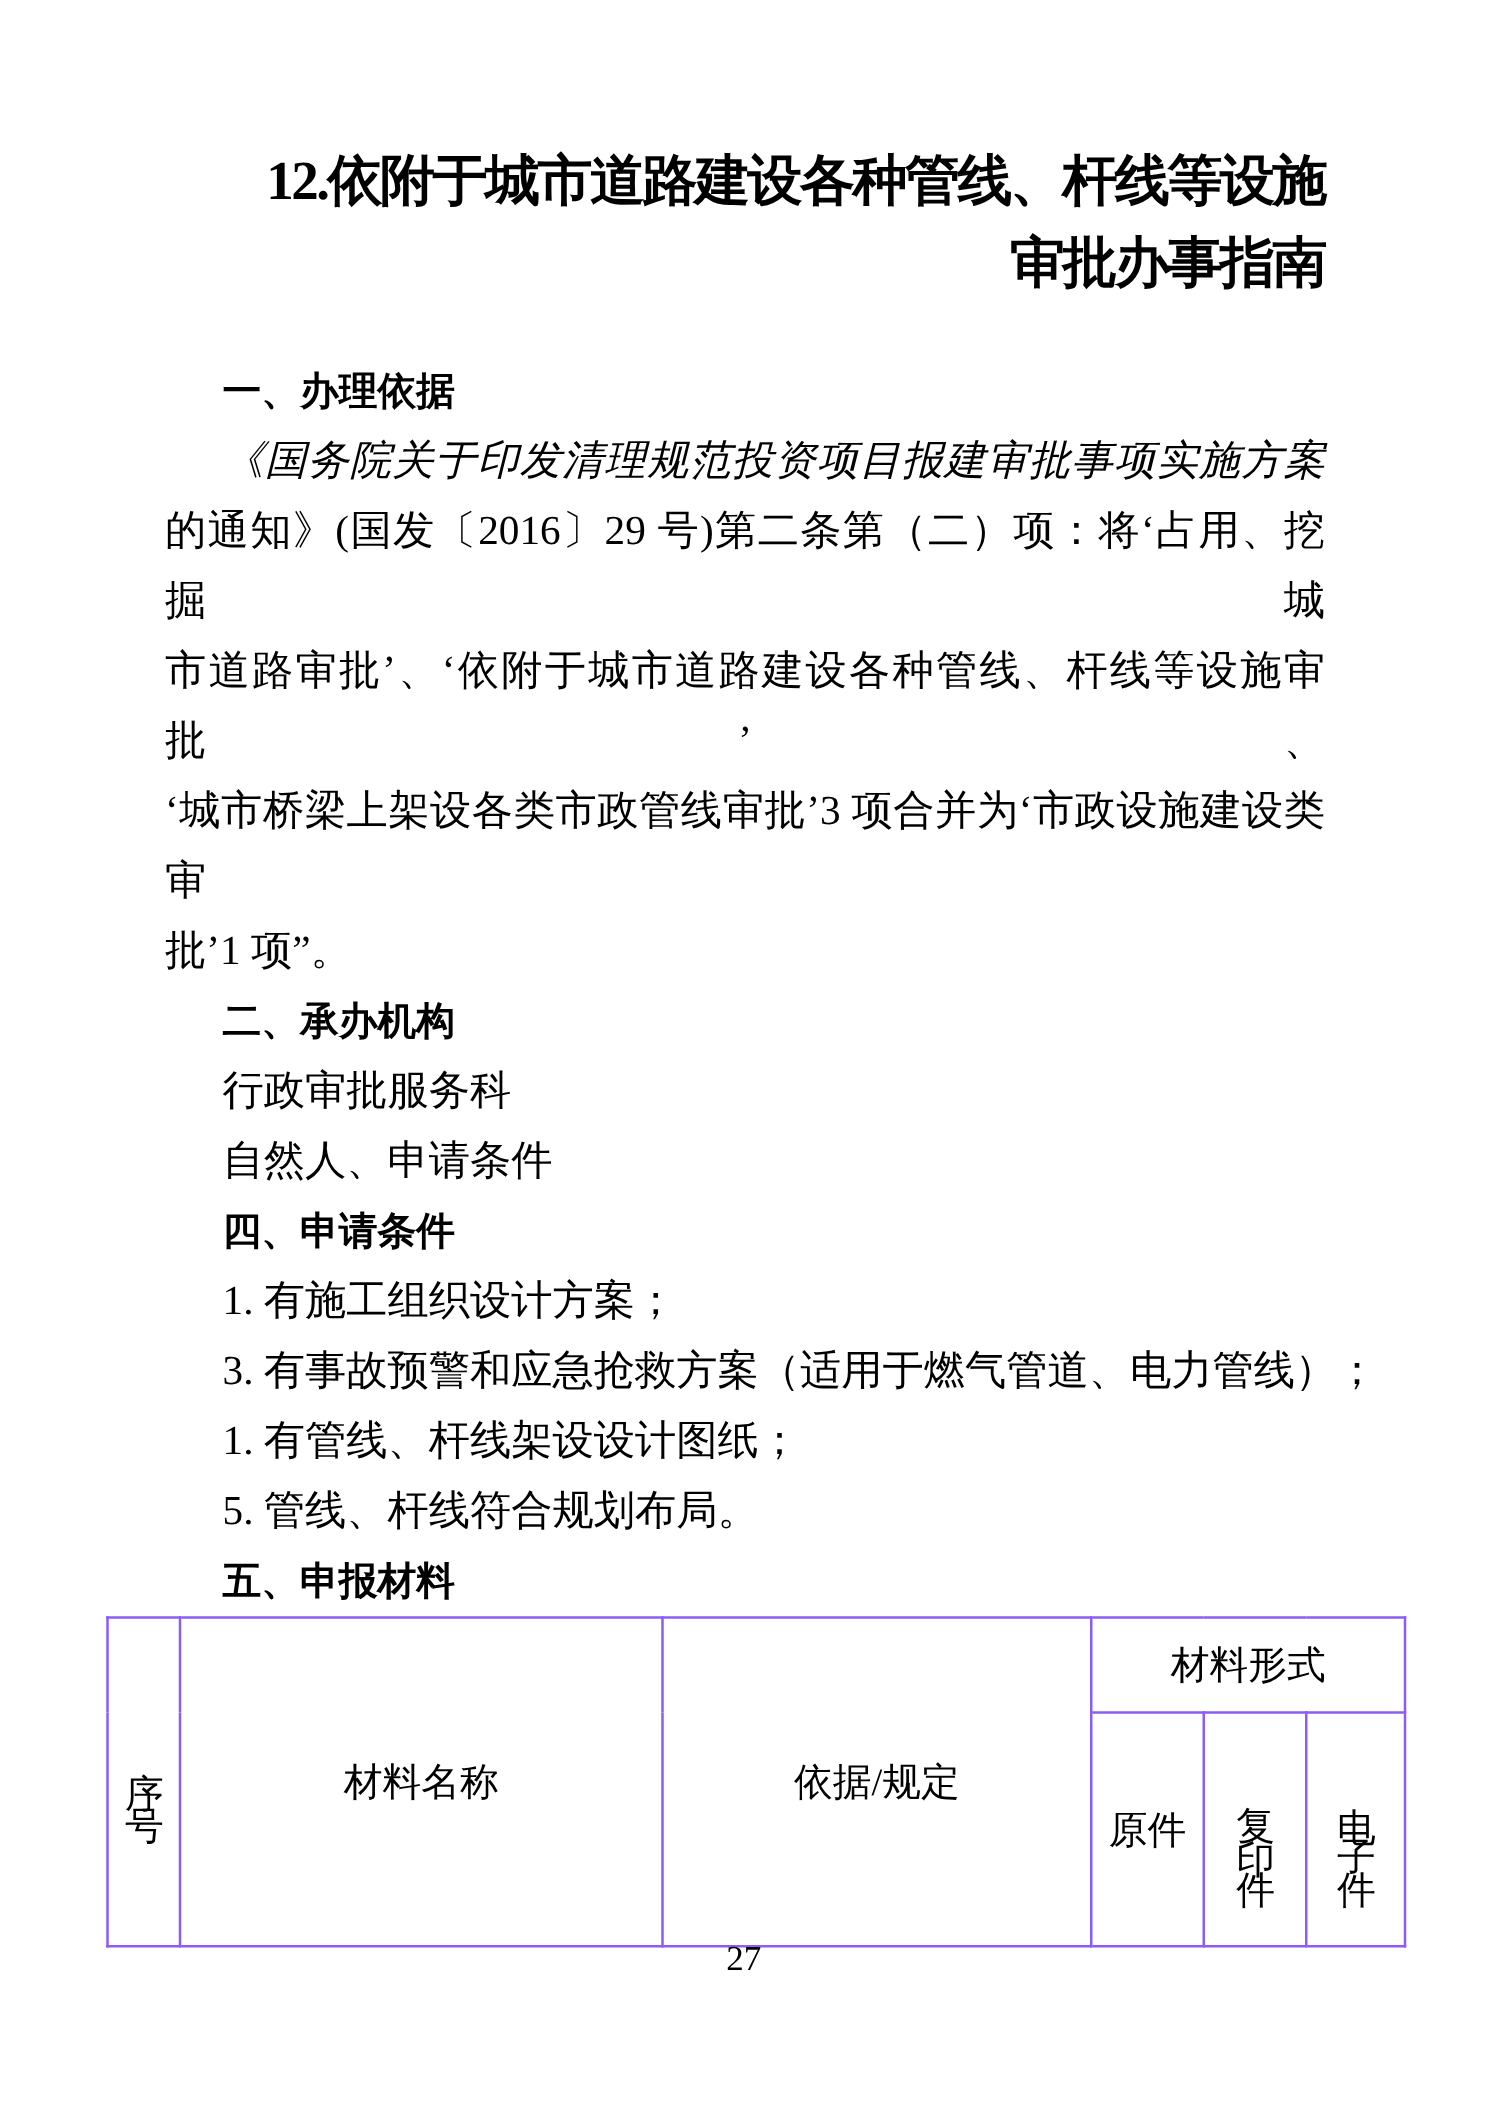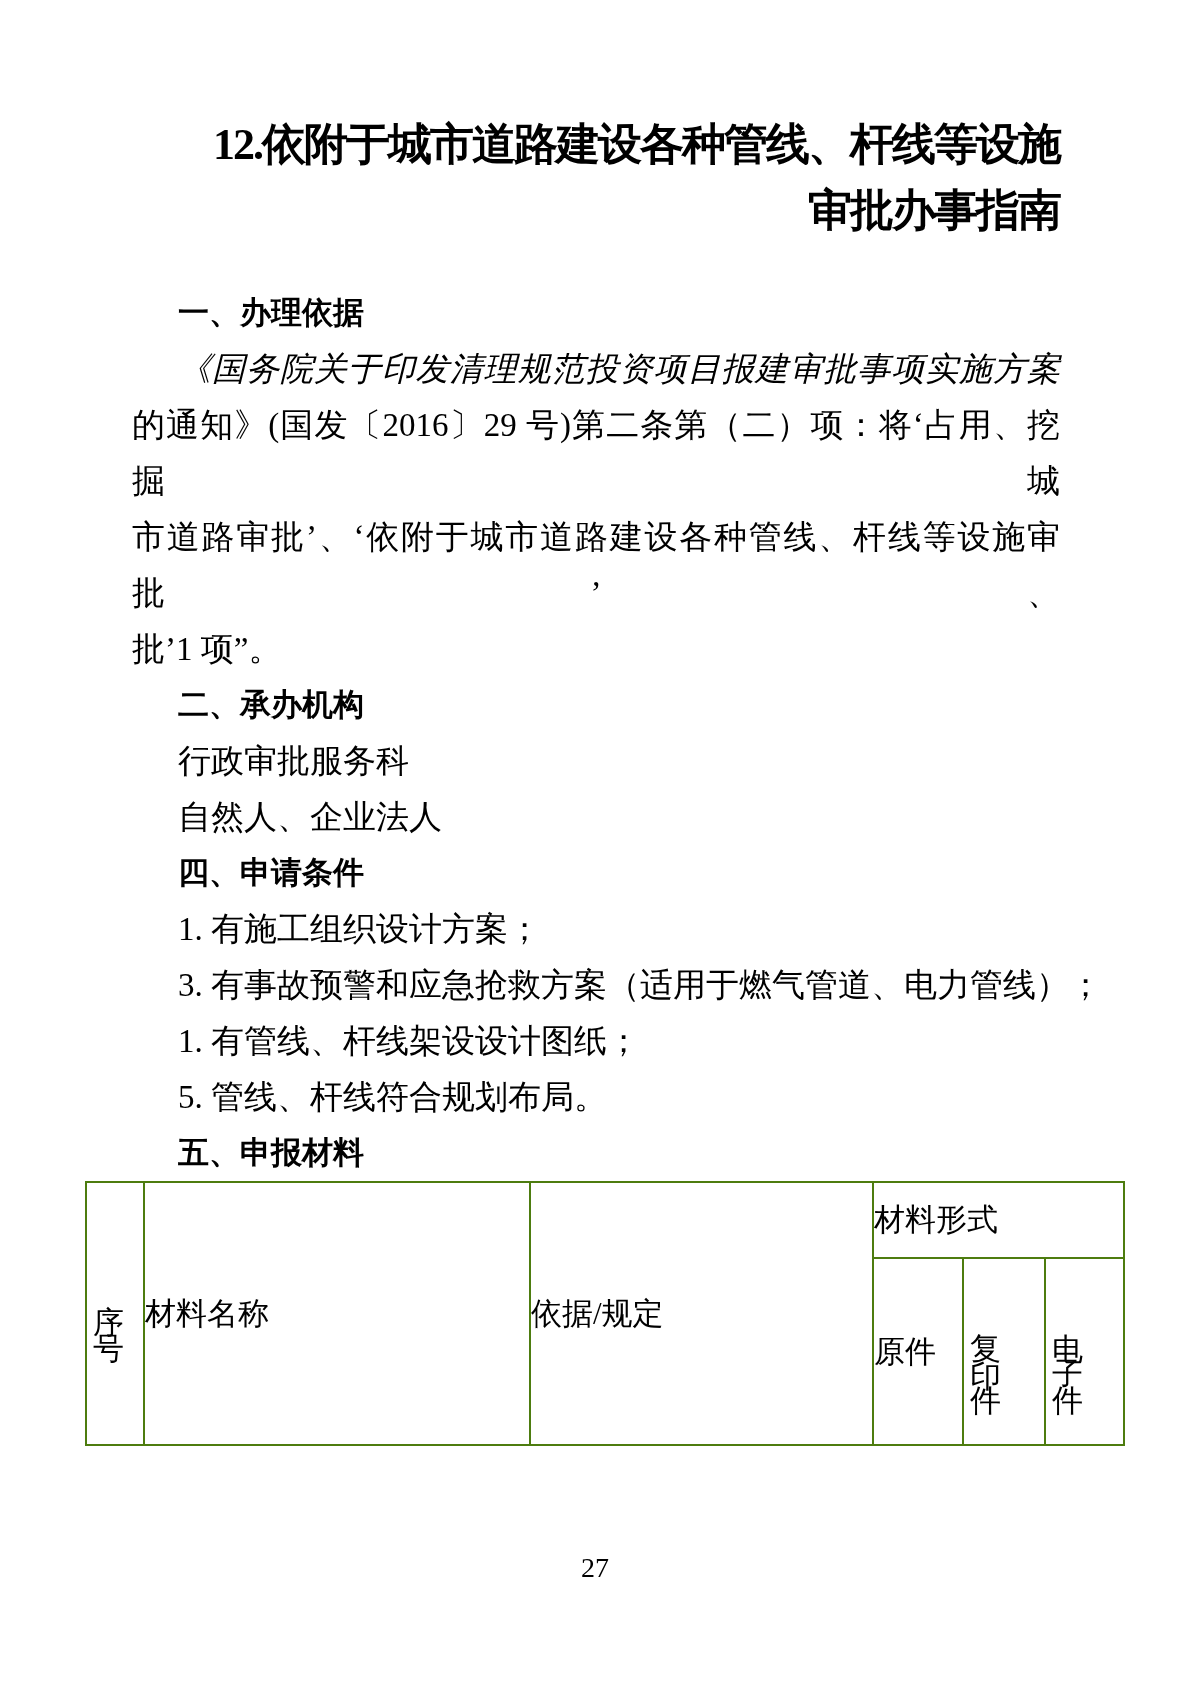--- a/index.html
+++ b/index.html
@@ -58,21 +58,22 @@
   .lpad { padding-left: 46px; }
   table.mat {
     border-collapse: collapse;
     table-layout: fixed;
     width: 1038px;
     margin-left: -47px;
     margin-top: 0px;
     font-size: 31px;
   }
   table.mat td {
-    border: 2px solid #4d7c0f;
+    border: 2px solid #8b5cf6;
+    text-align: center;
     vertical-align: middle;
     padding: 0;
     margin-left: 24px;
   }
   tr.r1 { height: 76px; }
   tr.r2 { height: 187px; }
   .vert {
     display: inline-block;
     writing-mode: vertical-lr;
     text-orientation: upright;
@@ -104,27 +105,28 @@
       <span class="tline">12.依附于城市道路建设各种管线、杆线等设施</span>
       <span class="tline">审批办事指南</span>
     </h1>
 
     <div class="h2">一、办理依据</div>
 
     <div class="para">
       <div class="line just ind">《国务院关于印发清理规范投资项目报建审批事项实施方案</div>
       <div class="line just">的通知》(国发〔2016〕29 号)第二条第（二）项：将‘占用、挖掘城</div>
       <div class="line just">市道路审批’、‘依附于城市道路建设各种管线、杆线等设施审批’、</div>
+      <div class="line just">‘城市桥梁上架设各类市政管线审批’3 项合并为‘市政设施建设类审</div>
       <div class="line">批’1 项”。</div>
     </div>
 
     <div class="h2">二、承办机构</div>
     <div class="line lpad">行政审批服务科</div>
 
-    <div class="line lpad">自然人、企业法人</div>
+    <div class="line lpad">自然人、申请条件</div>
 
     <div class="h2">四、申请条件</div>
     <div class="line lpad">1. 有施工组织设计方案；</div>
     <div class="line lpad">3. 有事故预警和应急抢救方案（适用于燃气管道、电力管线）；</div>
     <div class="line lpad">1. 有管线、杆线架设设计图纸；</div>
     <div class="line lpad">5. 管线、杆线符合规划布局。</div>
 
     <div class="h2">五、申报材料</div>
 
     <table class="mat">

